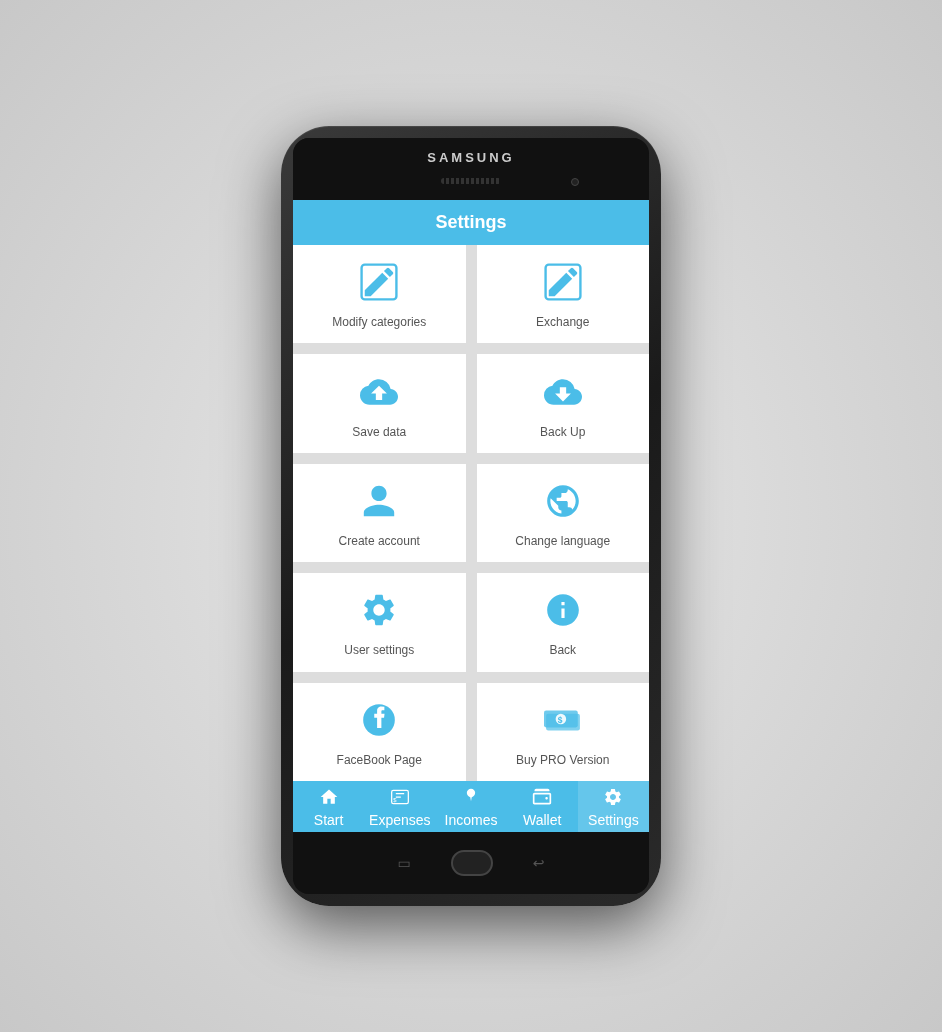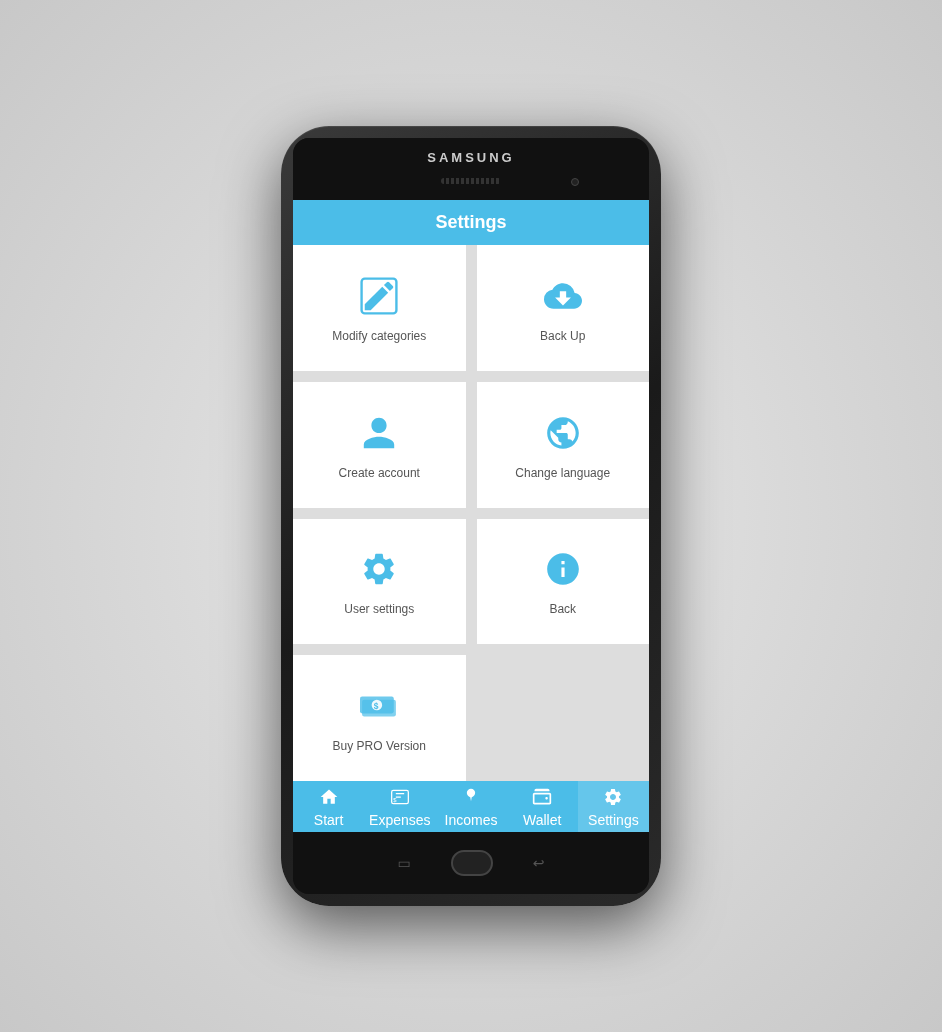--- a/index.html
+++ b/index.html
@@ -212,21 +212,38 @@
         <div class="grid-item">
           <div class="grid-icon">
             <svg class="icon-svg" viewBox="0 0 24 24" xmlns="http://www.w3.org/2000/svg">
               <path d="M3 17.25V21h3.75L17.81 9.94l-3.75-3.75L3 17.25zM20.71 7.04c.39-.39.39-1.02 0-1.41l-2.34-2.34a1 1 0 0 0-1.41 0l-1.83 1.83 3.75 3.75 1.83-1.83z"></path>
               <rect x="1" y="1" width="22" height="22" rx="2" ry="2" fill="none" stroke="#4bbde8" stroke-width="1.5"></rect>
             </svg>
           </div>
           <span class="grid-label">Modify categories</span>
         </div>
 
-
+        <div class="grid-item">
+          <div class="grid-icon">
+            <svg class="icon-svg" viewBox="0 0 24 24" xmlns="http://www.w3.org/2000/svg">
+              <path d="M3 17.25V21h3.75L17.81 9.94l-3.75-3.75L3 17.25zM20.71 7.04c.39-.39.39-1.02 0-1.41l-2.34-2.34a1 1 0 0 0-1.41 0l-1.83 1.83 3.75 3.75 1.83-1.83z"></path>
+              <rect x="1" y="1" width="22" height="22" rx="2" ry="2" fill="none" stroke="#4bbde8" stroke-width="1.5"></rect>
+            </svg>
+          </div>
+          <span class="grid-label">Exchange</span>
+        </div>
+
+        <div class="grid-item">
+          <div class="grid-icon">
+            <svg class="icon-svg" viewBox="0 0 24 24" xmlns="http://www.w3.org/2000/svg">
+              <path d="M19.35 10.04A7.49 7.49 0 0 0 12 4C9.11 4 6.6 5.64 5.35 8.04A5.994 5.994 0 0 0 0 14c0 3.31 2.69 6 6 6h13c2.76 0 5-2.24 5-5 0-2.64-2.05-4.78-4.65-4.96zM14 13v4h-4v-4H7l5-5 5 5h-3z"></path>
+            </svg>
+          </div>
+          <span class="grid-label">Save data</span>
+        </div>
 
         <div class="grid-item">
           <div class="grid-icon">
             <svg class="icon-svg" viewBox="0 0 24 24" xmlns="http://www.w3.org/2000/svg">
               <path d="M19.35 10.04A7.49 7.49 0 0 0 12 4C9.11 4 6.6 5.64 5.35 8.04A5.994 5.994 0 0 0 0 14c0 3.31 2.69 6 6 6h13c2.76 0 5-2.24 5-5 0-2.64-2.05-4.78-4.65-4.96zM17 13l-5 5-5-5h3V9h4v4h3z"></path>
             </svg>
           </div>
           <span class="grid-label">Back Up</span>
         </div>
 
@@ -259,20 +276,29 @@
 
         <div class="grid-item">
           <div class="grid-icon">
             <svg class="icon-svg" viewBox="0 0 24 24" xmlns="http://www.w3.org/2000/svg">
               <path d="M12 2C6.48 2 2 6.48 2 12s4.48 10 10 10 10-4.48 10-10S17.52 2 12 2zm1 15h-2v-6h2v6zm0-8h-2V7h2v2z"></path>
             </svg>
           </div>
           <span class="grid-label">Back</span>
         </div>
 
+        <div class="grid-item">
+          <div class="grid-icon">
+            <svg class="icon-svg" viewBox="0 0 24 24" xmlns="http://www.w3.org/2000/svg">
+              <circle cx="12" cy="12" r="10" fill="#4bbde8"></circle>
+              <path d="M15.5 8H13.5V6.5C13.5 5.9 13.9 5.8 14.2 5.8H15.4V3.6L13.5 3.5C11.3 3.5 10.8 5.1 10.8 6.2V8H9V10.5H10.8V17H13.5V10.5H15.2L15.5 8Z" fill="white"></path>
+            </svg>
+          </div>
+          <span class="grid-label">FaceBook Page</span>
+        </div>
 
         <div class="grid-item">
           <div class="grid-icon">
             <svg class="icon-svg" viewBox="0 0 36 24" xmlns="http://www.w3.org/2000/svg">
               <rect x="2" y="6" width="32" height="16" rx="2" fill="#4bbde8" opacity="0.7"></rect>
               <rect x="0" y="3" width="32" height="16" rx="2" fill="#4bbde8" opacity="0.8"></rect>
               <circle cx="16" cy="11" r="5" fill="white" opacity="0.9"></circle>
               <text x="13" y="15" font-size="8" fill="#4bbde8" font-weight="bold">$</text>
             </svg>
           </div>

